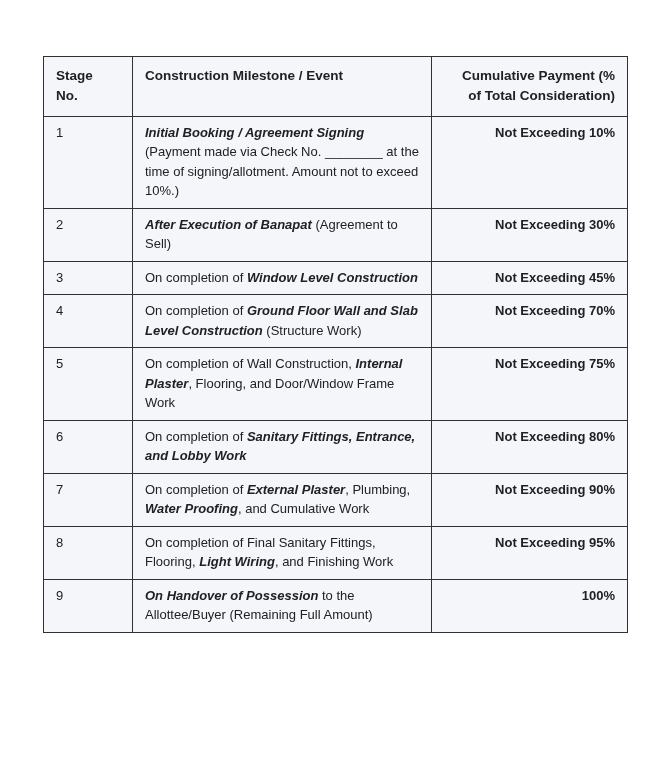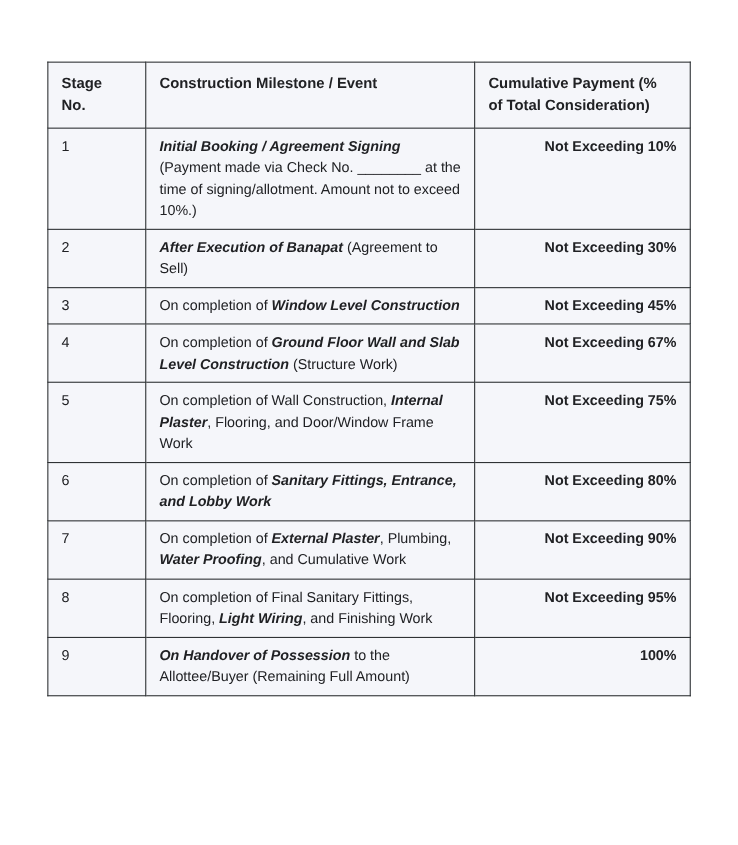--- a/index.html
+++ b/index.html
@@ -44,21 +44,21 @@
     font-size: 13px;
     line-height: 1.5;
     color: var(--text);
   }
   th {
     font-size: 13.5px;
     font-weight: 700;
     padding: 9px 12px;
     text-align: left;
   }
-  th.th-payment { text-align: left; }
+  th.th-payment { text-align: right; }
   .hdr-stage   { display: inline-block; max-width: 52px; }
   .hdr-payment { display: inline-block; max-width: 158px; }
 
   td.td-stage { text-align: left; }
   td.td-milestone { white-space: pre-wrap; }
   td.td-milestone .b { font-weight: 700; font-style: italic; }
   td.td-payment {
     text-align: right;
     font-weight: 700;
   }
@@ -102,21 +102,21 @@
 
   <tr>
     <td class="td-stage">3</td>
     <td class="td-milestone"><span>On completion of </span><span class="b">Window Level Construction</span></td>
     <td class="td-payment">Not Exceeding 45%</td>
   </tr>
 
   <tr>
     <td class="td-stage">4</td>
     <td class="td-milestone"><span>On completion of </span><span class="b">Ground Floor Wall and Slab Level Construction</span><span> (Structure Work)</span></td>
-    <td class="td-payment">Not Exceeding 67%</td>
+    <td class="td-payment">Not Exceeding 70%</td>
   </tr>
 
   <tr>
     <td class="td-stage">5</td>
     <td class="td-milestone"><span>On completion of Wall Construction, </span><span class="b">Internal Plaster</span><span>, Flooring, and Door/Window Frame Work</span></td>
     <td class="td-payment">Not Exceeding 75%</td>
   </tr>
 
   <tr>
     <td class="td-stage">6</td>

